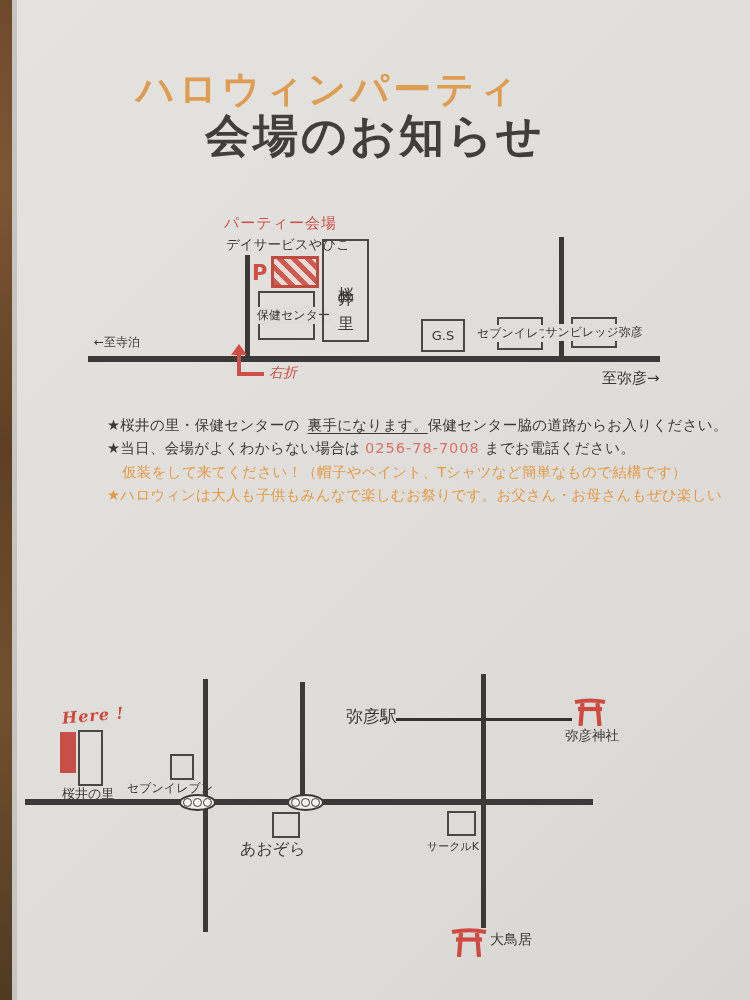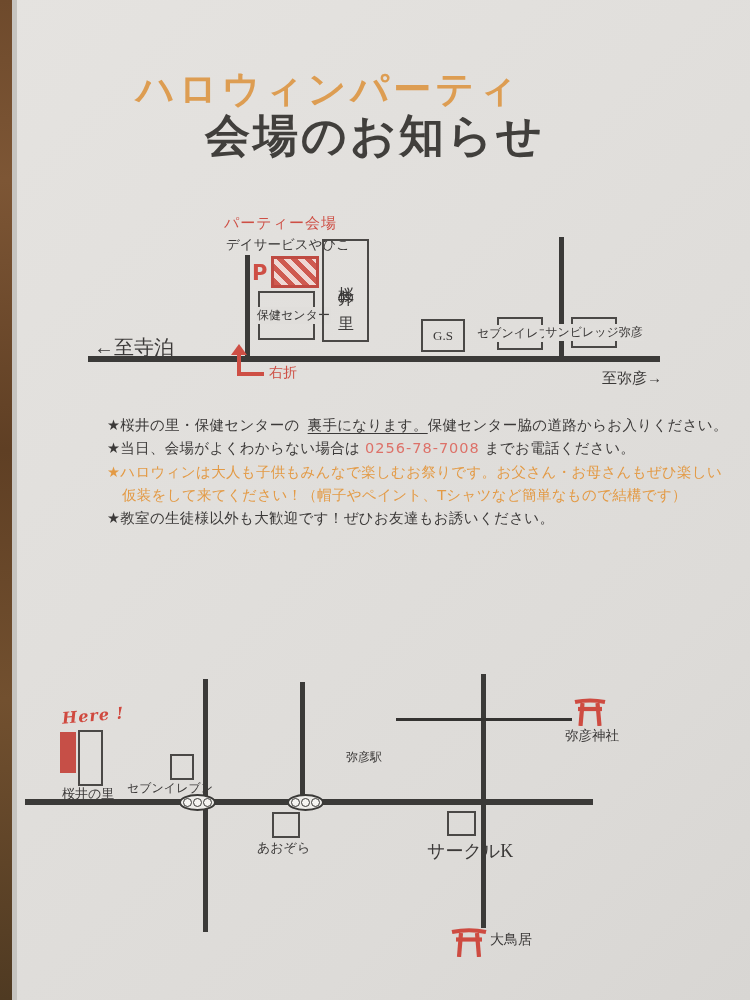--- a/index.html
+++ b/index.html
@@ -15,21 +15,21 @@
   #paper-edge{left:12px;top:0;width:5px;height:1000px;background:#c6c4c0;}
   
   #page-title{left:0;top:64px;width:657px;text-align:center;
     font-size:38px;font-weight:700;color:#dd9d52;letter-spacing:4px;}
   #page-subtitle{left:0;top:106px;width:750px;text-align:center;
     font-size:45px;font-weight:600;color:#413f3c;letter-spacing:3px;}
   
   .road{background:#3b3a38;}
   .mapbox{border:2px solid #4a4846;background:transparent;box-sizing:border-box;
     display:flex;align-items:center;justify-content:center;}
-  .maplabel{color:#3b3938;white-space:nowrap;font-family:Liberation Serif, serif;}
+  .maplabel{color:#3b3938;white-space:nowrap;}
   .red{color:#ce4f45;}
   .lblbg{background:#e0dedb;padding:0 1px;}
   
   #venue-building{left:271px;top:256px;width:48px;height:32px;box-sizing:border-box;
     border:3px solid #bf4a42;
     background:repeating-linear-gradient(45deg,#cf5a50 0 5px,#efd7d3 5px 10px);}
   
   .arrow-part{background:#ce4f45;}
   #arrow-head{left:231px;top:344px;width:0;height:0;border-left:8px solid transparent;
     border-right:8px solid transparent;border-bottom:11px solid #ce4f45;}
@@ -89,37 +89,36 @@
   </div>
 
   <div class="abs road" style="left:559px;top:237px;width:5px;height:122px;"></div>
 
   <div class="abs mapbox" style="left:571px;top:317px;width:46px;height:31px;">
     <span class="maplabel lblbg" style="font-size:12px;">サンビレッジ弥彦</span>
   </div>
 
   <div class="abs road" style="left:88px;top:356px;width:572px;height:6px;"></div>
 
-  <div class="abs maplabel" style="left:94px;top:334px;font-size:20px;">←至寺泊</div>
+  <div class="abs maplabel" style="left:94px;top:334px;font-size:12px;">←至寺泊</div>
   <div class="abs maplabel" style="left:602px;top:369px;font-size:15px;">至弥彦→</div>
 
   <div>
     <div class="abs" id="arrow-head"></div>
     <div class="abs arrow-part" style="left:237px;top:353px;width:4px;height:23px;"></div>
     <div class="abs arrow-part" style="left:237px;top:372px;width:27px;height:4px;"></div>
   </div>
-  <div class="abs red" style="left:269px;top:364px;font-size:14px;">右折</div>
+  <div class="abs red" style="left:269px;top:364px;font-size:14px;font-style:italic;">右折</div>
 </div>
 
 <div class="abs" id="notes">
   <div class="note-line"><span>★桜井の里・保健センターの</span><span class="underline">裏手になります。</span><span>保健センター脇の道路からお入りください。</span></div>
   <div class="note-line"><span>★当日、会場がよくわからない場合は </span><span class="phone">0256-78-7008</span><span> までお電話ください。</span></div>
+  <div class="note-line note-orange indent">仮装をして来てください！（帽子やペイント、Tシャツなど簡単なもので結構です）</div>
   <div class="note-line note-orange">★ハロウィンは大人も子供もみんなで楽しむお祭りです。お父さん・お母さんもぜひ楽しい</div>
-  <div class="note-line note-orange indent">仮装をして来てください！（帽子やペイント、Tシャツなど簡単なもので結構です）</div>
-  <div class="note-line">★教室の生徒様以外も大歓迎です！ぜひお友達もお誘いください。</div>
 </div>
 
 <div>
   <div class="abs" id="here-label">Here !</div>
   <div class="abs" id="here-marker"></div>
 
   <div class="abs mapbox" style="left:78px;top:730px;width:25px;height:56px;"></div>
   <div class="abs maplabel" style="left:62px;top:785px;font-size:13px;">桜井の里</div>
 
   <div class="abs mapbox" style="left:170px;top:754px;width:24px;height:26px;"></div>
@@ -135,35 +134,35 @@
       <span></span>
       <span></span>
   </div>
   <div class="abs signal" style="left:287px;top:794px;">
     <span></span>
       <span></span>
       <span></span>
   </div>
 
   <div class="abs mapbox" style="left:272px;top:812px;width:28px;height:26px;"></div>
-  <div class="abs maplabel" style="left:257px;top:839px;font-size:13px;">あおぞら</div>
+  <div class="abs maplabel" style="left:240px;top:839px;font-size:16px;">あおぞら</div>
 
-  <div class="abs maplabel" style="left:346px;top:705px;font-size:12px;margin-top:44px;">弥彦駅</div>
+  <div class="abs maplabel" style="left:346px;top:705px;font-size:17px;">弥彦駅</div>
   <div class="abs" style="left:396px;top:718px;width:176px;height:3px;background:#343331;"></div>
 
   <svg class="abs" style="left:573px;top:697px;" width="34" height="29" viewBox="0 0 34 29">
     <path class="torii" d="M2 5 Q17 2 32 5"></path>
     <path class="torii" d="M5 12 L29 12"></path>
     <path class="torii" d="M9.5 6 L7.5 29"></path>
     <path class="torii" d="M24.5 6 L26.5 29"></path>
   </svg>
   <div class="abs maplabel" style="left:565px;top:727px;font-size:13.5px;">弥彦神社</div>
 
   <div class="abs mapbox" style="left:447px;top:811px;width:29px;height:25px;"></div>
-  <div class="abs maplabel" style="left:427px;top:839px;font-size:18px;">サークルK</div>
+  <div class="abs maplabel" style="left:427px;top:839px;font-size:11px;">サークルK</div>
 
   <svg class="abs" style="left:450px;top:926px;" width="38" height="31" viewBox="0 0 38 31">
     <path class="torii" d="M2 6 Q19 2.5 36 6"></path>
     <path class="torii" d="M6 13.5 L32 13.5"></path>
     <path class="torii" d="M11 7 L9 31"></path>
     <path class="torii" d="M27 7 L29 31"></path>
   </svg>
   <div class="abs maplabel" style="left:490px;top:931px;font-size:14px;">大鳥居</div>
 </div>
 

